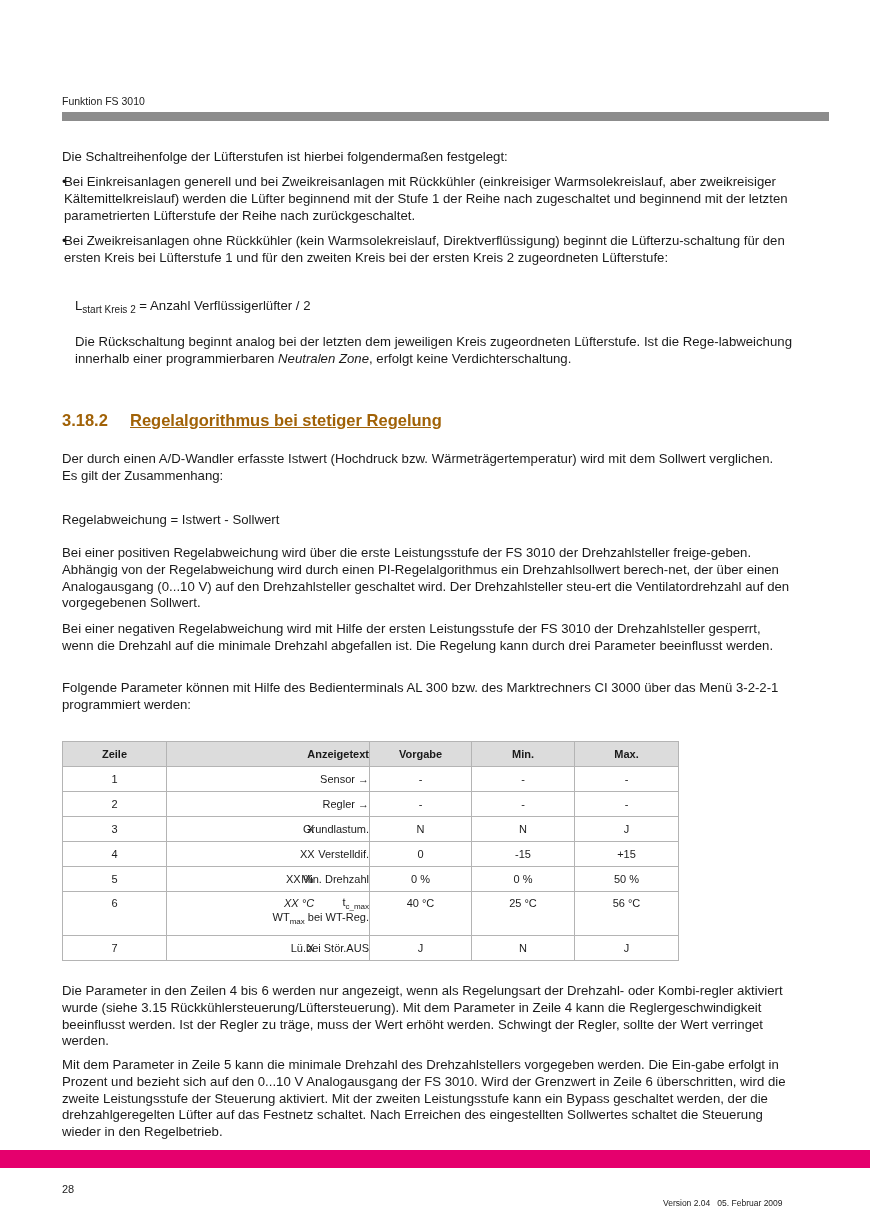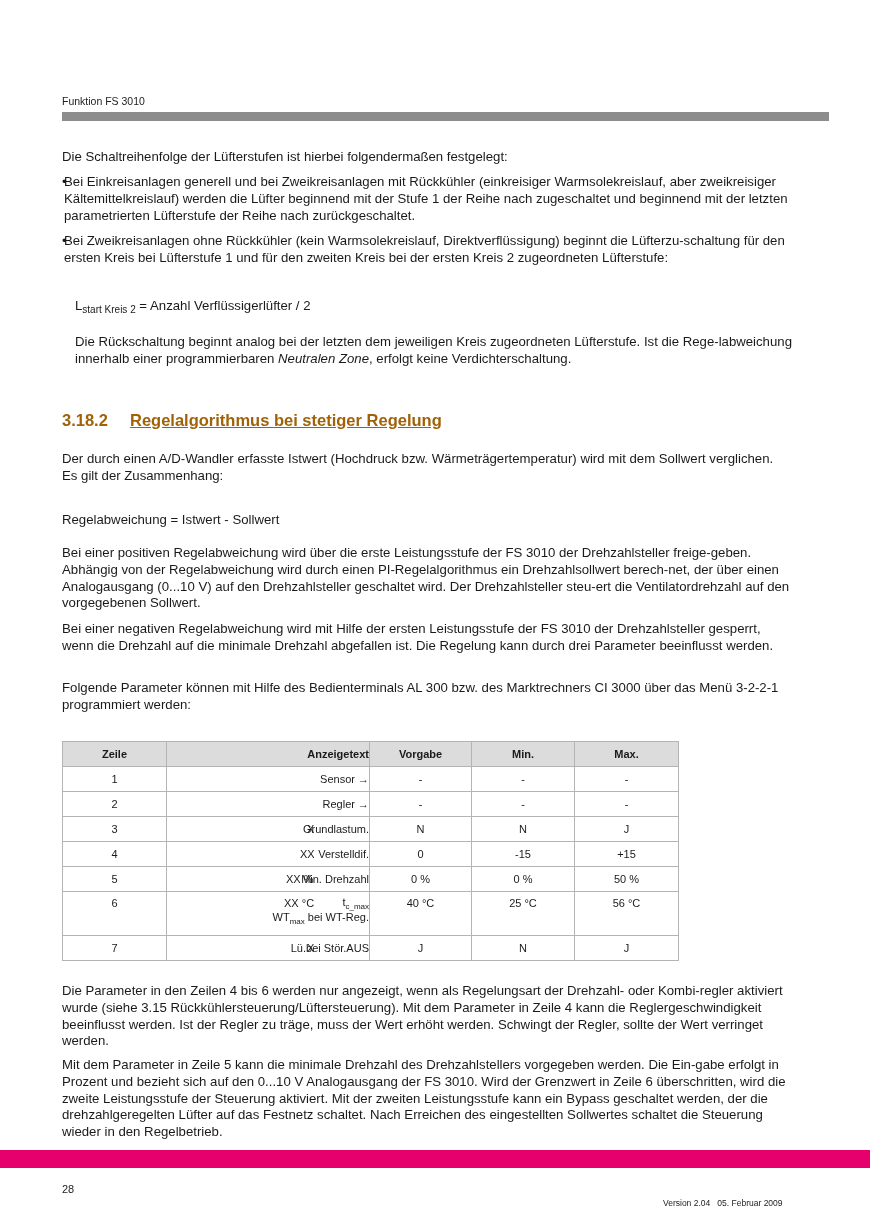--- a/index.html
+++ b/index.html
@@ -117,21 +117,21 @@
       <td class="c-min">0 %</td>
       <td class="c-max">50 %</td>
     </tr>
     <tr class="tall">
       <td class="c-zeile">6</td>
       <td class="c-anz">
         <div style="line-height:11px;">
           <div><span>t</span><span class="small-sub">c_max</span></div>
           <div><span>WT</span><span class="small-sub">max</span><span> bei WT-Reg.</span></div>
         </div>
-        <span class="anz-unit" style="left:117px;">XX °C</span>
+        <span class="anz-unit" style="left:117px;font-style:italic;">XX °C</span>
       </td>
       <td class="c-vor">40 °C</td>
       <td class="c-min">25 °C</td>
       <td class="c-max">56 °C</td>
     </tr>
     <tr>
       <td class="c-zeile">7</td>
       <td class="c-anz"><span class="anz-label">Lü.bei Stör.AUS</span><span class="anz-unit" style="left:140px;">X</span></td>
       <td class="c-vor">J</td>
       <td class="c-min">N</td>

